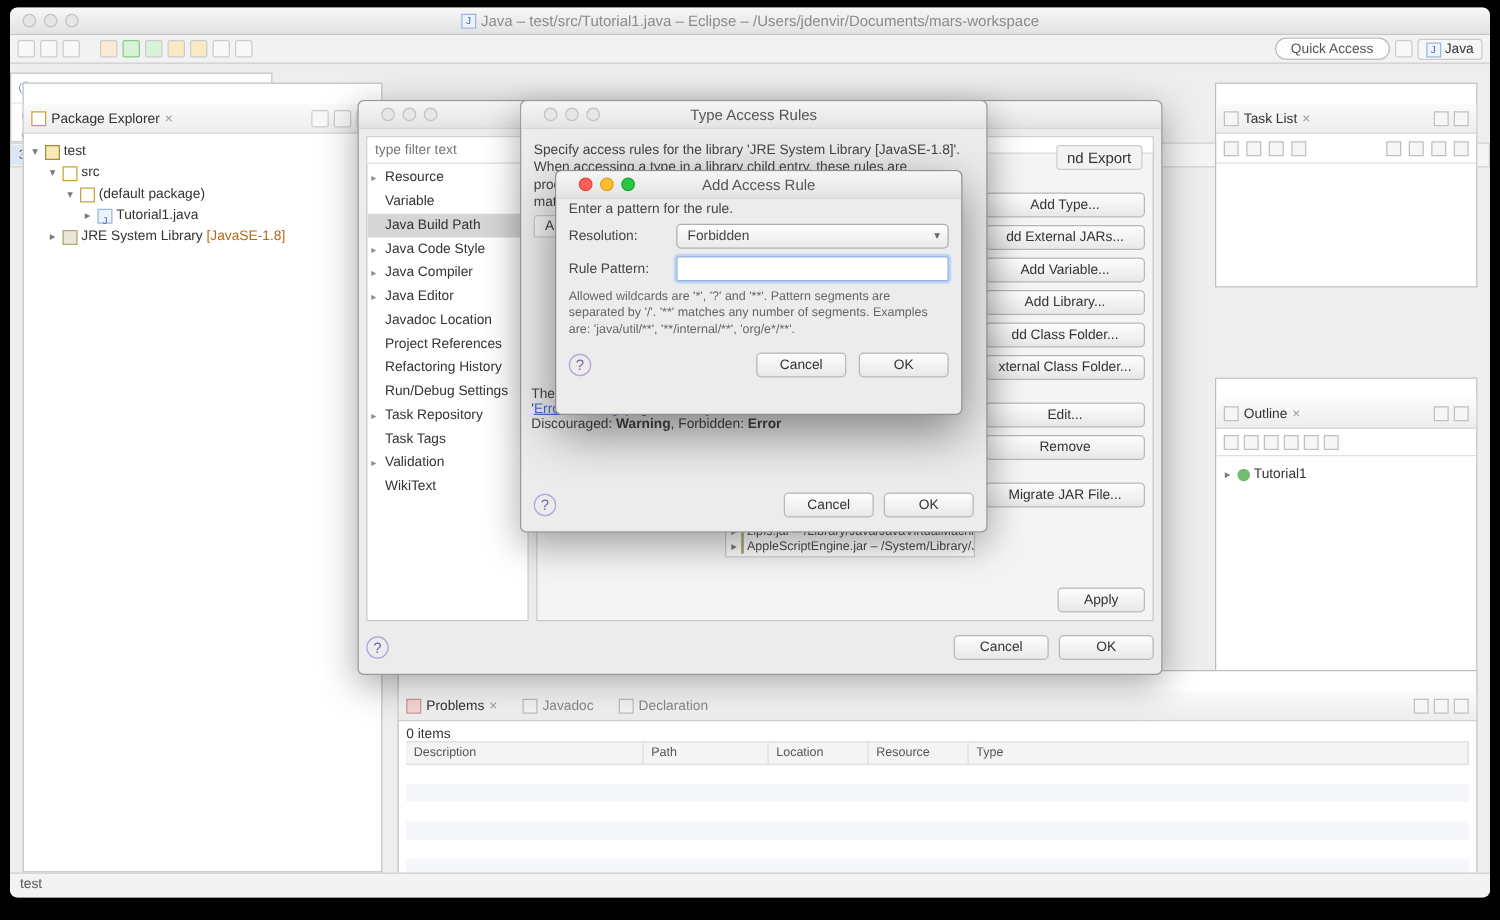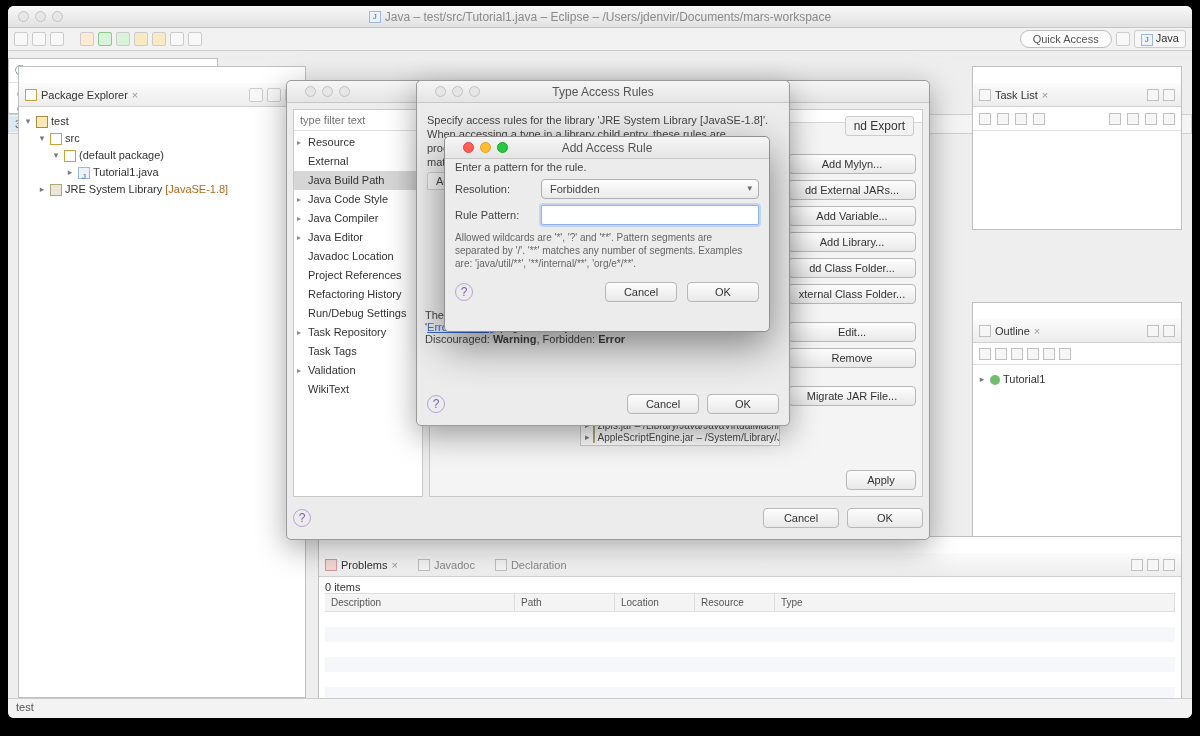--- a/index.html
+++ b/index.html
@@ -344,41 +344,41 @@
         <div class="traffic">
             <span class="tl"></span>
             <span class="tl"></span>
             <span class="tl"></span>
           </div>
       </div>
       <div class="prop-left">
         <input class="filter" placeholder="type filter text" style="">
         <div class="prop-tree" id="prop-tree">
             <div class="row expand">Resource</div>
-            <div class="row">External</div>
+            <div class="row">Variable</div>
             <div class="row sel">Java Build Path</div>
             <div class="row expand">Java Code Style</div>
             <div class="row expand">Java Compiler</div>
             <div class="row expand">Java Editor</div>
             <div class="row">Javadoc Location</div>
             <div class="row">Project References</div>
             <div class="row">Refactoring History</div>
             <div class="row">Run/Debug Settings</div>
             <div class="row expand">Task Repository</div>
             <div class="row">Task Tags</div>
             <div class="row expand">Validation</div>
             <div class="row">WikiText</div>
           </div>
       </div>
       <div class="prop-right">
         <div class="hdr">
           <span style="float:right;background:#f3f3f3;border:1px solid #ccc;border-radius:3px;padding:2px 8px;">nd Export</span>
         </div>
         <div class="prop-sidebuttons">
-          <div class="mac-btn">Add Mylyn...</div>
+          <div class="mac-btn">Add Type...</div>
           <div class="mac-btn">dd External JARs...</div>
           <div class="mac-btn">Add Variable...</div>
           <div class="mac-btn">Add Library...</div>
           <div class="mac-btn">dd Class Folder...</div>
           <div class="mac-btn">xternal Class Folder...</div>
           <div style="height:6px"></div>
           <div class="mac-btn">Edit...</div>
           <div class="mac-btn">Remove</div>
           <div style="height:6px"></div>
           <div class="mac-btn">Migrate JAR File...</div>

